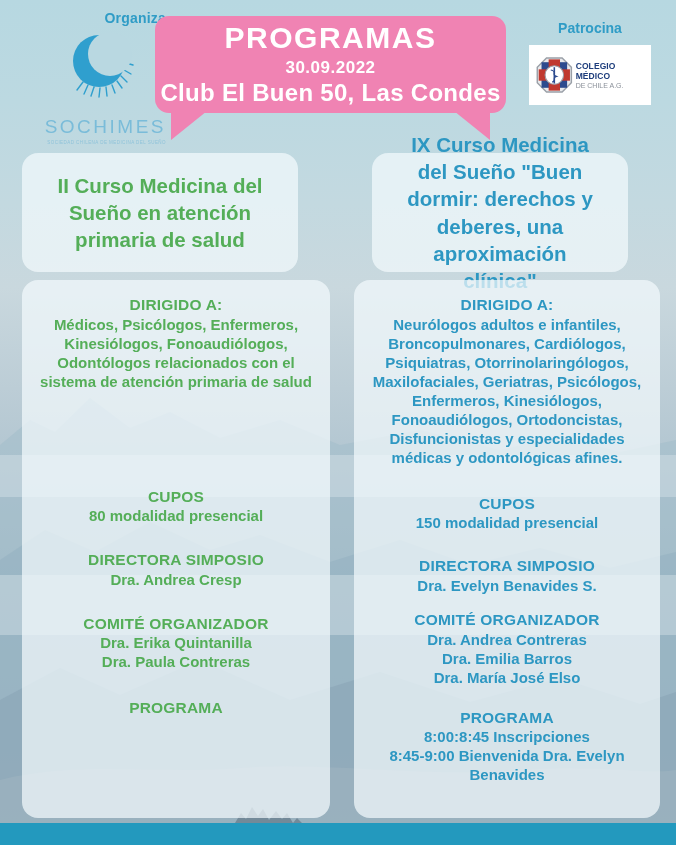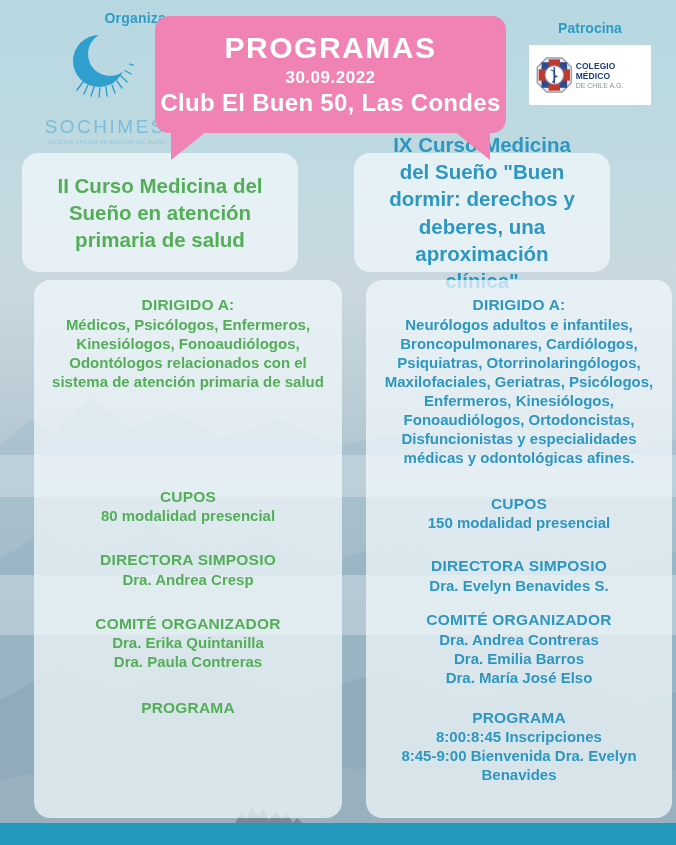--- a/index.html
+++ b/index.html
@@ -18,21 +18,21 @@
   
   .header { position:absolute; inset:0; z-index:3; }
 
   .organiza { position:absolute; left:32px; top:10px; width:134px; text-align:right; }
   .org-label { font-size:14px; font-weight:700; color:#2f9cc6; letter-spacing:.2px; }
   .moon-wrap { margin:4px auto 0; width:84px; height:72px; }
   .sochimes-word { font-size:19px; font-weight:400; color:#7abcd9; letter-spacing:2.5px; margin-top:14px; }
   .sochimes-tag { font-size:4.5px; color:#8fc3da; letter-spacing:.45px; margin-top:2px; }
 
   .bubble {
-    position:absolute; left:155px; top:16px; width:351px; height:117px;
+    position:absolute; left:155px; top:16px; width:351px; height:97px;
     background:#f083b3; border-radius:14px;
     display:flex; flex-direction:column; align-items:center; justify-content:center;
     color:#ffffff; text-align:center;
   }
   .bubble-title { font-size:30px; font-weight:800; letter-spacing:1.5px; line-height:1.05; }
   .bubble-date  { font-size:17px; font-weight:700; letter-spacing:.5px; margin-top:4px; }
   .bubble-venue { font-size:24px; font-weight:700; letter-spacing:.3px; margin-top:1px; }
   .tail { position:absolute; bottom:-27px; width:0; height:0; }
   .tail-left  { left:16px;  border-top:29px solid #f083b3; border-right:36px solid transparent; }
   .tail-right { right:16px; border-top:29px solid #f083b3; border-left:36px solid transparent; }
@@ -49,23 +49,23 @@
 
   
   .card {
     position:absolute; background:rgba(243,250,252,.72); border-radius:16px; z-index:2;
   }
   .title-card {
     top:153px; height:119px; display:flex; align-items:center; justify-content:center;
     text-align:center; font-weight:800; font-size:20.5px; line-height:1.32; padding:0 22px;
   }
   .title-left  { left:22px;  width:276px; color:#54ae58; }
-  .title-right { left:354px; width:256px; color:#2d97c2;justify-content:center; }
-
-  .body-card { top:280px; height:538px; padding:15px 13px 0; text-align:center;margin-left:12px; }
+  .title-right { left:372px; width:256px; color:#2d97c2;justify-content:center; }
+
+  .body-card { top:280px; height:538px; padding:15px 13px 0; text-align:center; }
   .body-left  { left:22px;  width:308px; color:#54ae58; }
   .body-right { left:354px; width:306px; color:#2d97c2; }
 
   .sec-heading { font-size:15.5px; font-weight:800; line-height:1.26; letter-spacing:.2px; }
   .sec-body    { font-size:15px;   font-weight:700; line-height:1.27; white-space:pre-line; }
 
   .body-left  .sec-cupos    { margin-top:96px; }
   .body-left  .sec-directora{ margin-top:25px; }
   .body-left  .sec-comite   { margin-top:25px; }
   .body-left  .sec-programa { margin-top:27px; }

